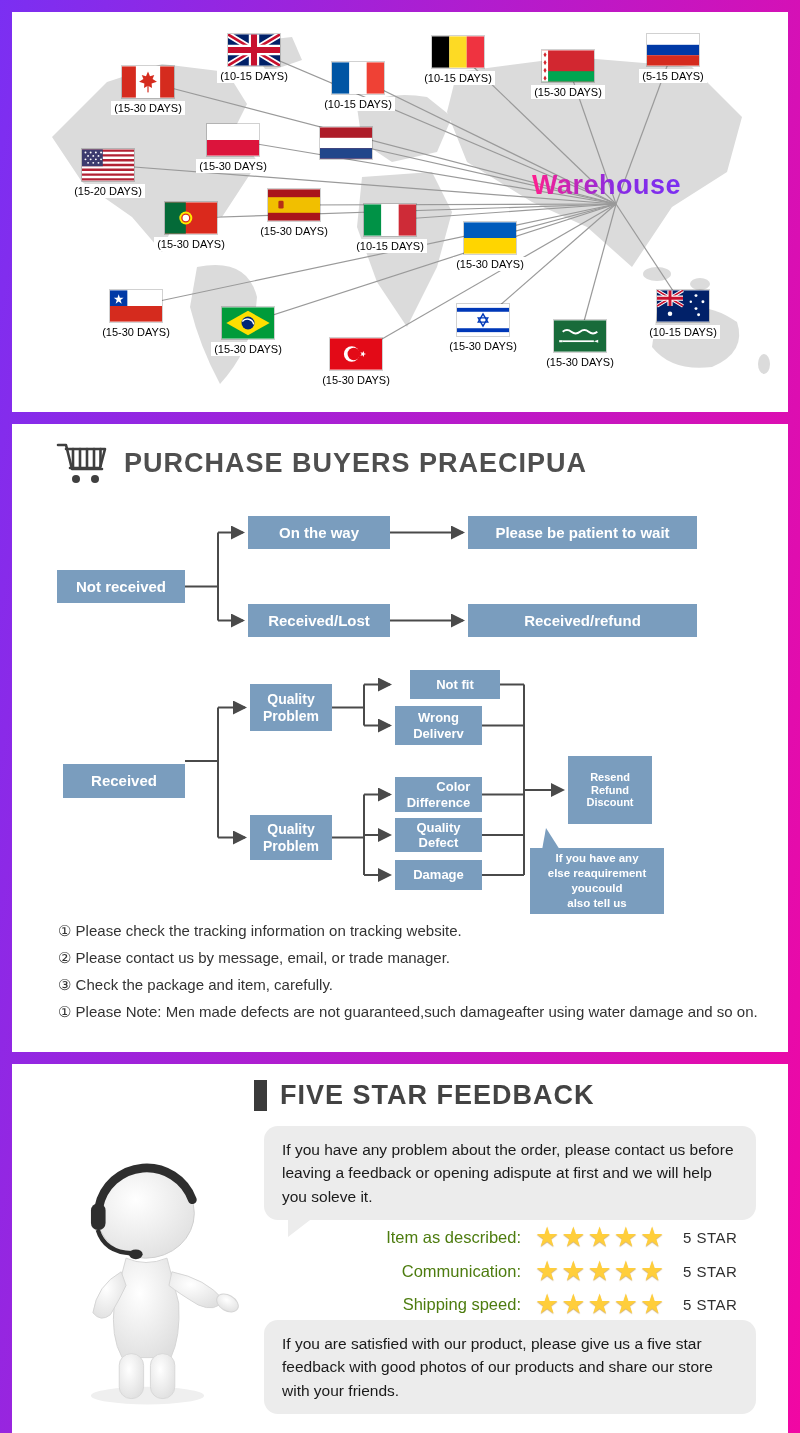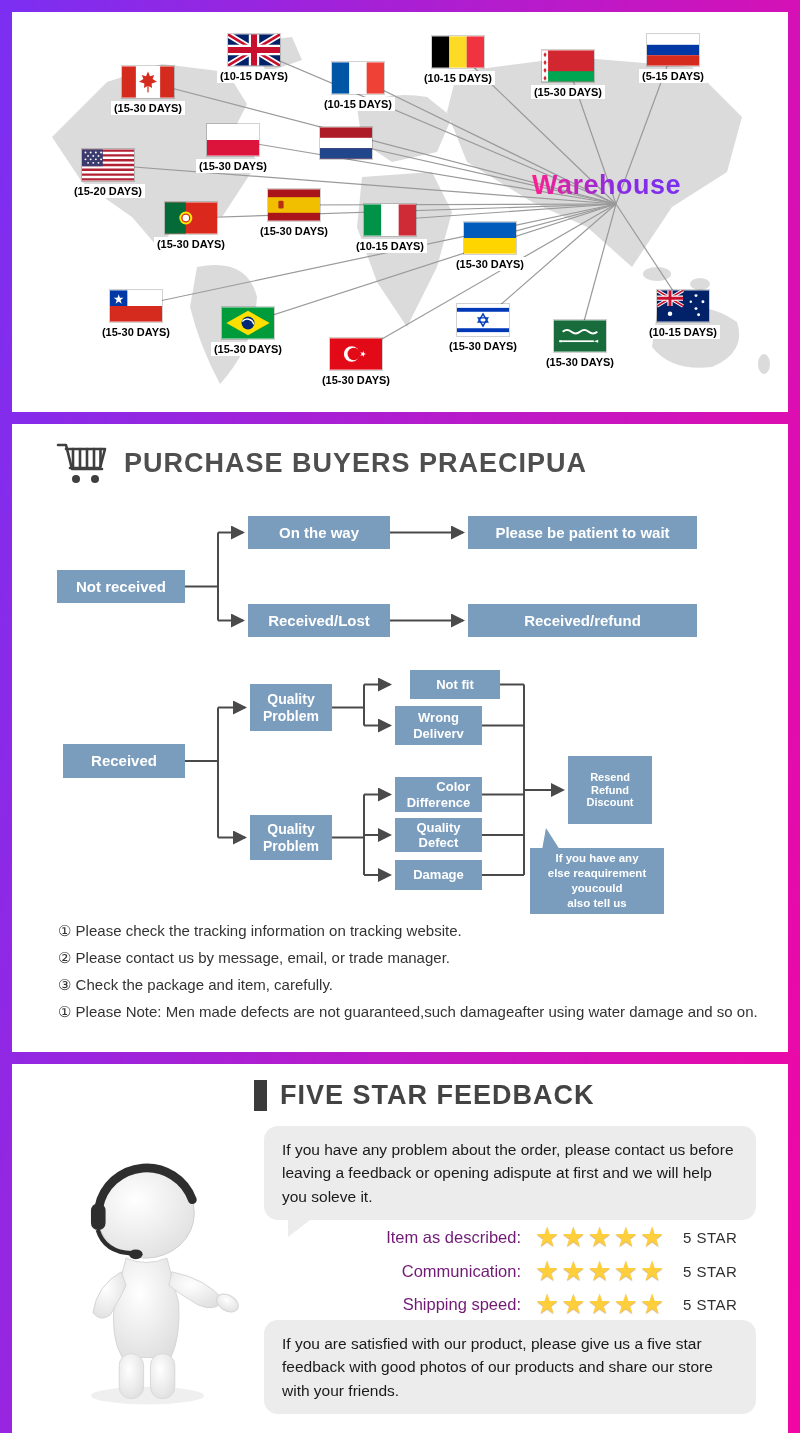--- a/index.html
+++ b/index.html
@@ -10,21 +10,21 @@
   .panel + .panel{margin-top:12px}
   #map-panel{height:400px}
   #flow-panel{height:628px}
   #feedback-panel{height:456px}
 
   
   #world-map{position:absolute;left:0;top:0;z-index:1}
   #ship-lines{position:absolute;left:0;top:0;z-index:2}
   .flag{position:absolute;z-index:3;width:100px;display:flex;flex-direction:column;align-items:center}
   .flag-svg{box-shadow:0 0 0 1px rgba(0,0,0,.18);background:#fff}
-  .days{margin-top:3px;background:#fff;font-weight:700;font-size:11px;line-height:1.3;
+  .days{margin-top:3px;background:#fff;font-weight:400;font-size:11px;line-height:1.3;
         padding:0 3px;white-space:nowrap;color:#000;text-align:center}
   .warehouse{position:absolute;left:520px;top:158px;z-index:4;font-size:27px;font-weight:700;
         background:linear-gradient(90deg,#ff1f8f 0%,#8a2be2 55%,#7b2ff2 100%);
         -webkit-background-clip:text;background-clip:text;color:transparent;letter-spacing:.5px}
 
   
   .flow-header{position:absolute;left:44px;top:16px;display:flex;align-items:center;gap:16px;z-index:3}
   .flow-header h2{font-size:27px;font-weight:700;color:#4f4f4f;letter-spacing:1px}
   #flow-lines{position:absolute;left:0;top:0;z-index:1}
   #flow-nodes{position:absolute;left:0;top:0;width:776px;height:628px;z-index:2}
@@ -41,21 +41,21 @@
   .fb-header h2{font-size:27px;font-weight:700;color:#434343;letter-spacing:1px}
   #mascot{position:absolute;left:38px;top:92px}
   .bubble{position:absolute;left:252px;width:492px;background:#ececec;border-radius:14px;
         padding:12px 18px;font-size:15.5px;line-height:1.5;color:#1a1a1a}
   .bubble1{top:62px}
   .bubble1::after{content:"";position:absolute;left:24px;bottom:-17px;width:0;height:0;
         border-top:20px solid #ececec;border-right:26px solid transparent}
   .bubble2{top:256px}
   .rating-row{position:absolute;left:250px;width:506px;height:34px;display:flex;align-items:center}
   .row-0{top:156px}.row-1{top:190px}.row-2{top:223px}
-  .r-label{width:273px;text-align:right;font-size:16.5px;color:#701a75;padding-right:14px}
+  .r-label{width:273px;text-align:right;font-size:16.5px;color:#4d7c0f;padding-right:14px}
   .stars{display:inline-flex;width:148px}
   .star{color:var(--star-color,#ffce3b);font-size:27px;line-height:1;margin-right:2px;
         text-shadow:0 1px 1px rgba(175,115,0,.55)}
   .r-value{font-size:15px;color:#2f2f2f;letter-spacing:.5px}
 </style>
 </head>
 <body>
 
 <div class="page">
 
@@ -333,21 +333,21 @@
       </g>
       <polygon points="530,426 548,426 534,404" fill="#7a9dbe"></polygon>
     </svg>
 
     <div id="flow-nodes">
         <div class="flow-box" style="left: 45px; top: 146px; width: 128px; height: 33px; font-size: 15px;">Not received</div>
         <div class="flow-box" style="left: 236px; top: 92px; width: 142px; height: 33px; font-size: 15px;">On the way</div>
         <div class="flow-box" style="left: 456px; top: 92px; width: 229px; height: 33px; font-size: 15px;">Please be patient to wait</div>
         <div class="flow-box" style="left: 456px; top: 180px; width: 229px; height: 33px; font-size: 15px;">Received/refund</div>
         <div class="flow-box" style="left: 236px; top: 180px; width: 142px; height: 33px; font-size: 15px;">Received/Lost</div>
-        <div class="flow-box" style="left: 51px; top: 320px; width: 122px; height: 34px; font-size: 15px;">Received</div>
+        <div class="flow-box" style="left: 51px; top: 340px; width: 122px; height: 34px; font-size: 15px;">Received</div>
         <div class="flow-box" style="left: 238px; top: 260px; width: 82px; height: 47px; font-size: 14px;">Quality
 Problem</div>
         <div class="flow-box" style="left: 383px; top: 246px; width: 90px; height: 29px; font-size: 13px; margin-left: 15px;">Not fit</div>
         <div class="flow-box" style="left: 383px; top: 282px; width: 87px; height: 39px; font-size: 13px;">Wrong
 Deliverv</div>
         <div class="flow-box" style="left: 238px; top: 391px; width: 82px; height: 45px; font-size: 14px;">Quality
 Problem</div>
         <div class="flow-box" style="left: 383px; top: 353px; width: 87px; height: 35px; font-size: 13px; text-align: right;">Color
 Difference</div>
         <div class="flow-box" style="left: 383px; top: 394px; width: 87px; height: 34px; font-size: 13px;">Quality

